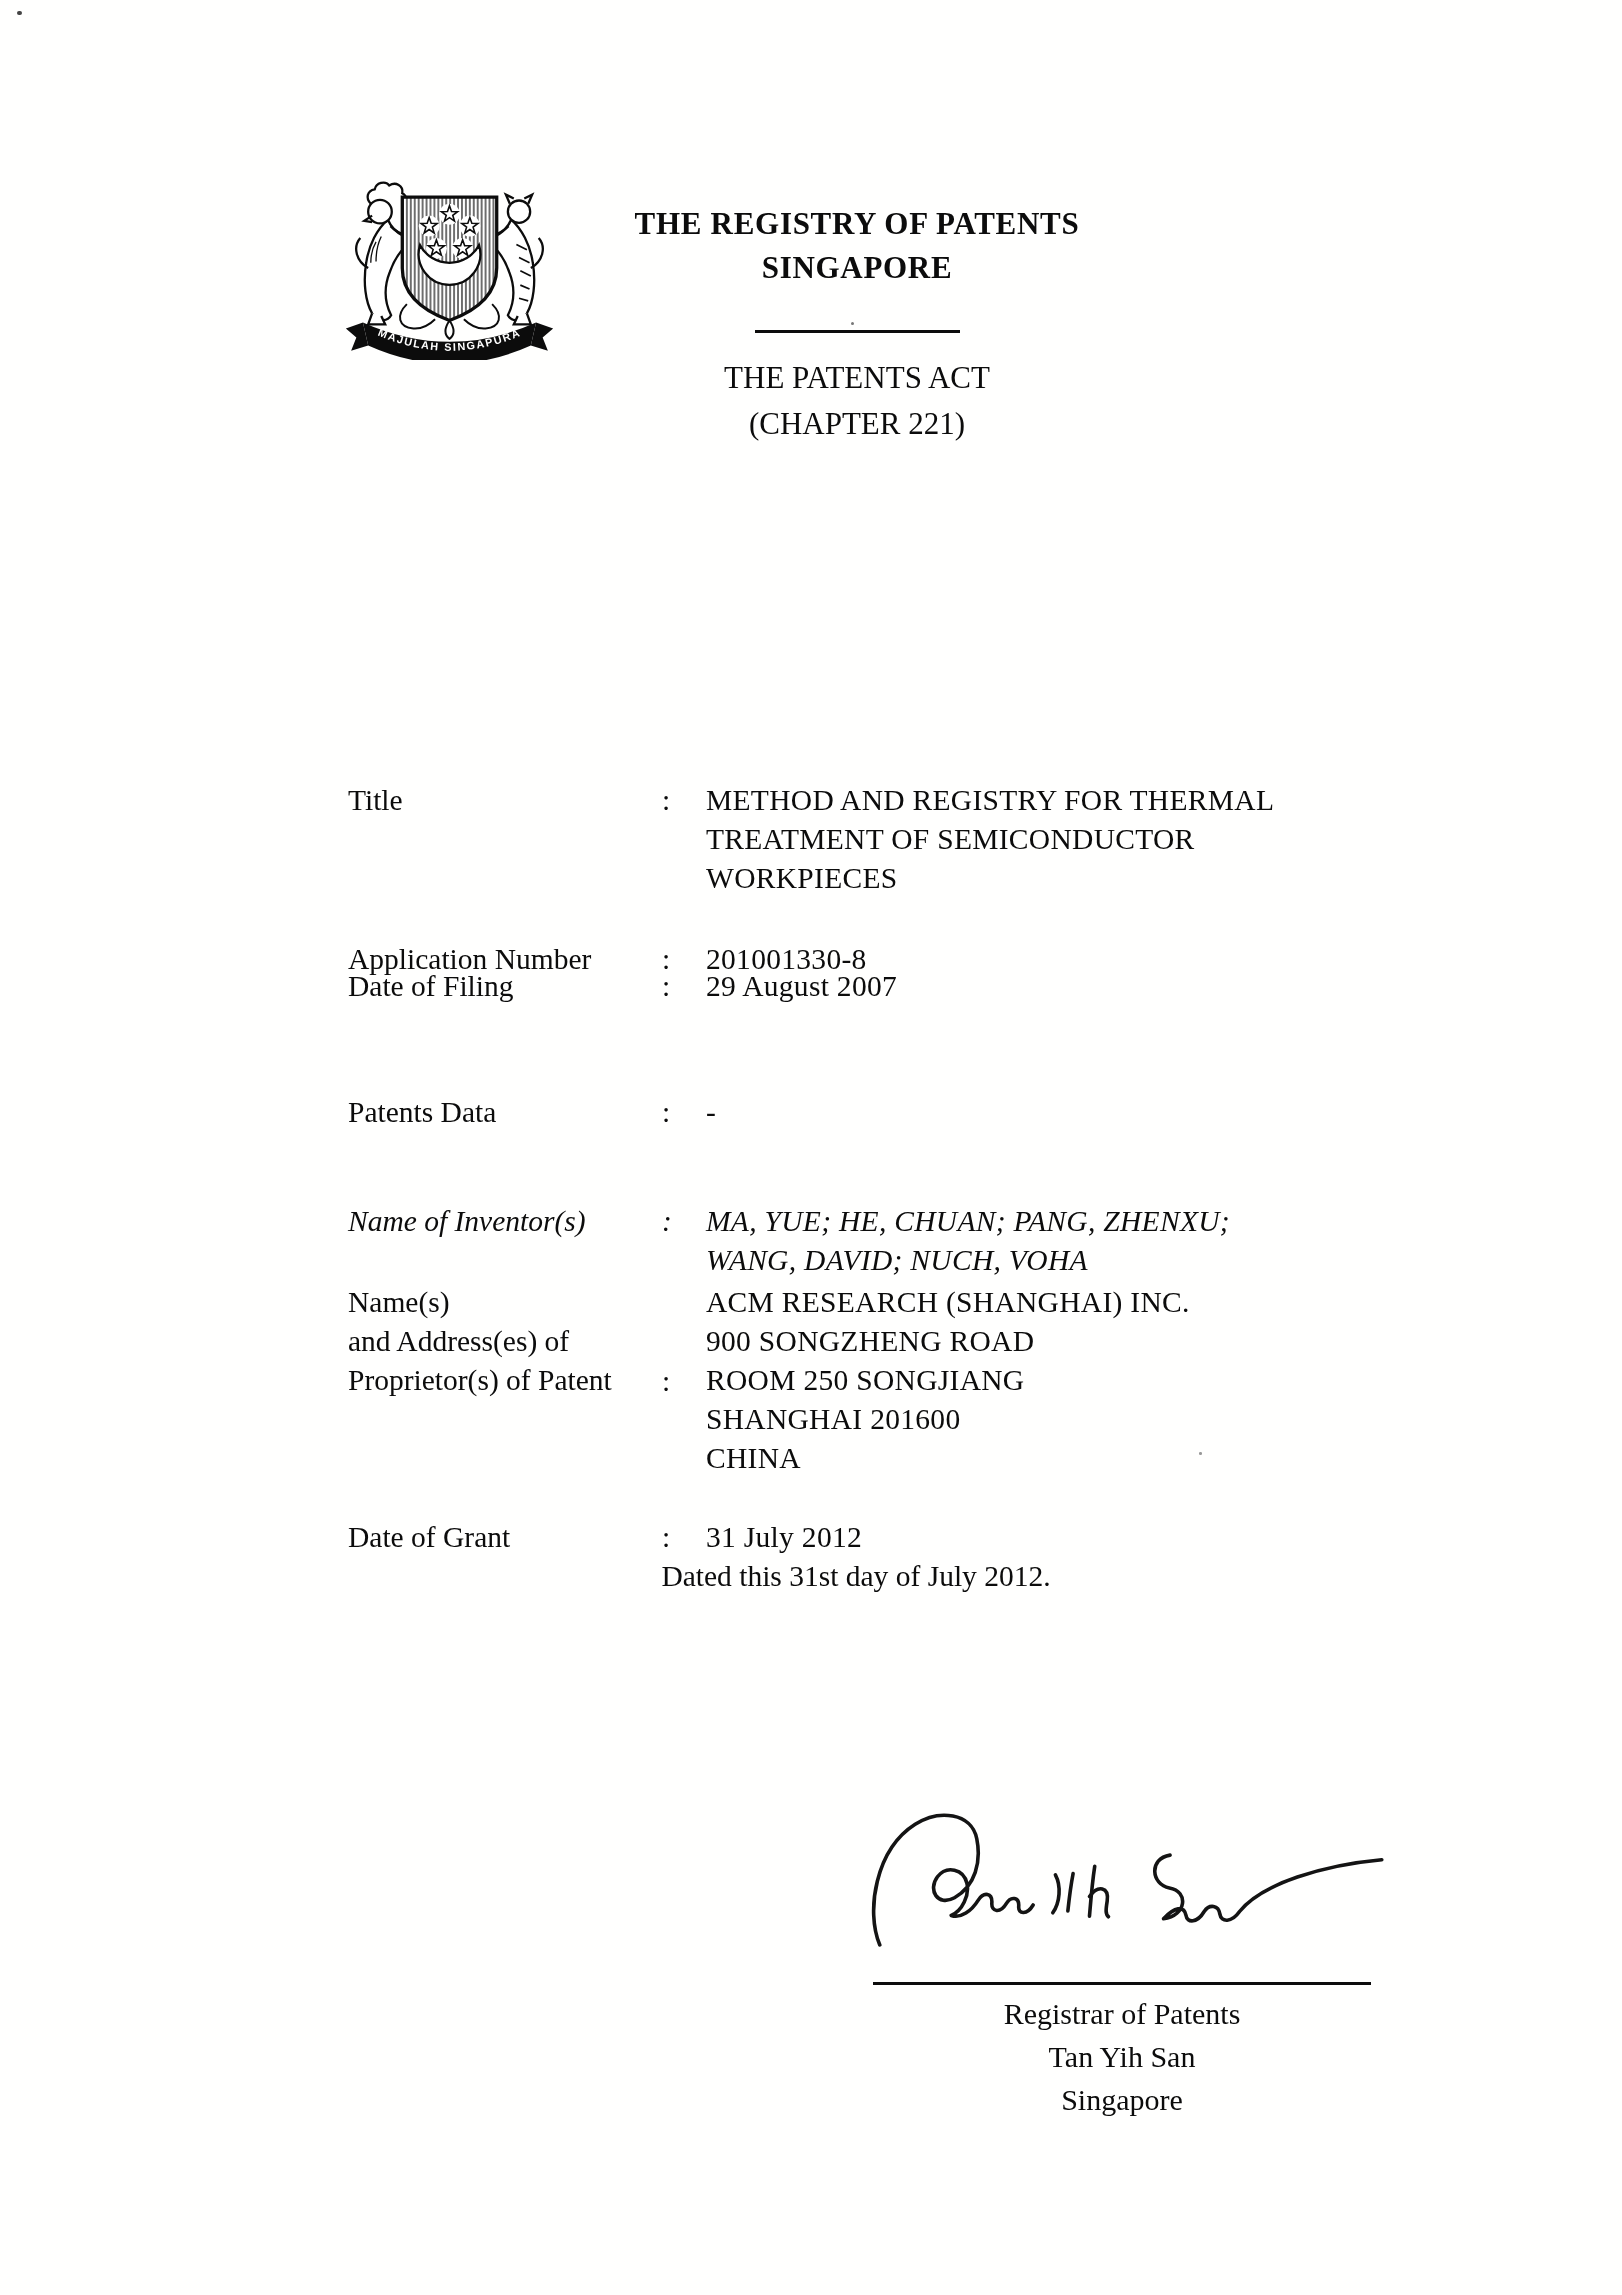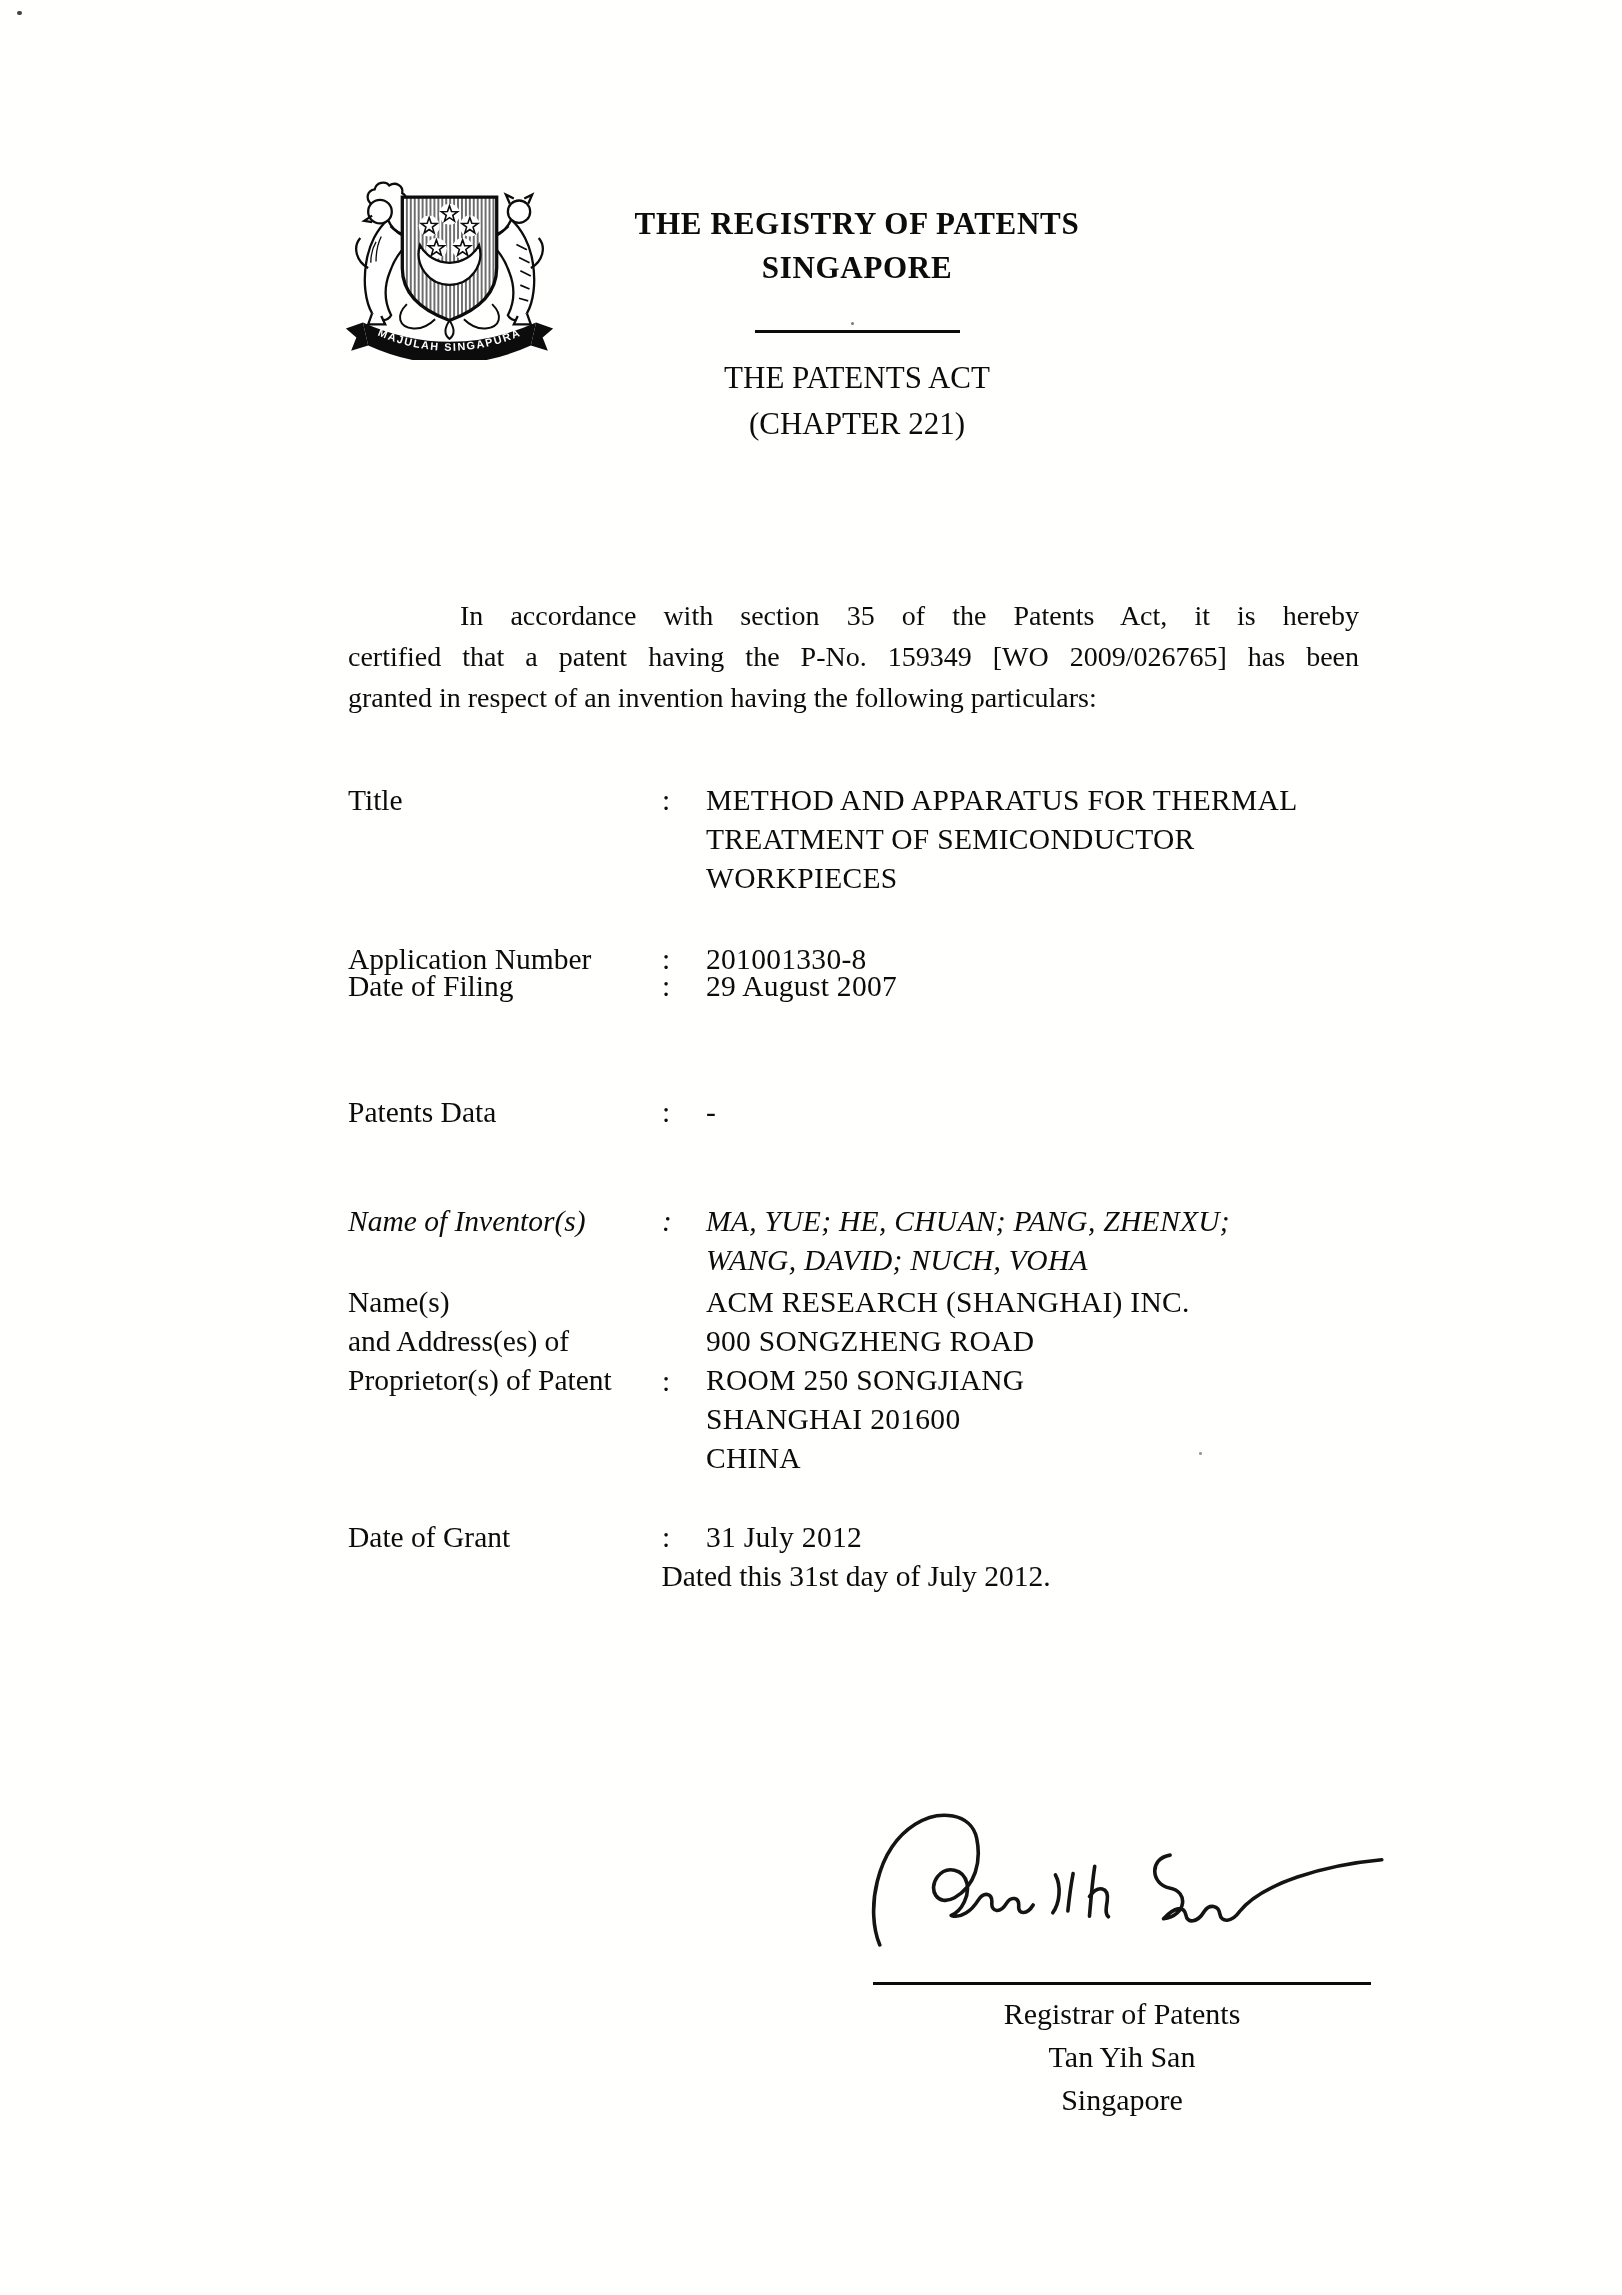--- a/index.html
+++ b/index.html
@@ -134,30 +134,25 @@
   </div>
 
   <div class="abs divider"></div>
 
   <div class="abs act-block">
     <div>THE PATENTS ACT</div>
     <div>(CHAPTER 221)</div>
   </div>
 
 
-  <div class="abs intro">
-    <div class="jline indent">In accordance with section 35 of the Patents Act, it is hereby</div>
-    <div class="jline">certified that a patent having the P-No. 159349 [WO 2009/026765] has been</div>
-    <div>granted in respect of an invention having the following particulars:</div>
-  </div>
 
   <div class="abs row r-title">
     <div class="lbl">Title</div>
     <div class="col">:</div>
-    <div class="val">METHOD AND APPARATUS FOR THERMAL
+    <div class="val">METHOD AND REGISTRY FOR THERMAL
 TREATMENT OF SEMICONDUCTOR
 WORKPIECES</div>
   </div>
 
   <div class="abs row r-app">
     <div class="lbl">Application Number</div>
     <div class="col">:</div>
     <div class="val">201001330-8</div>
   </div>
 

